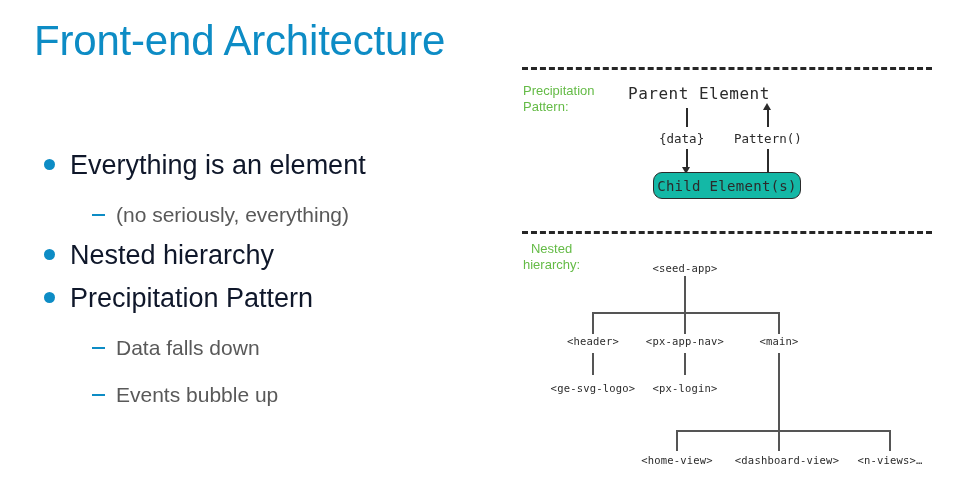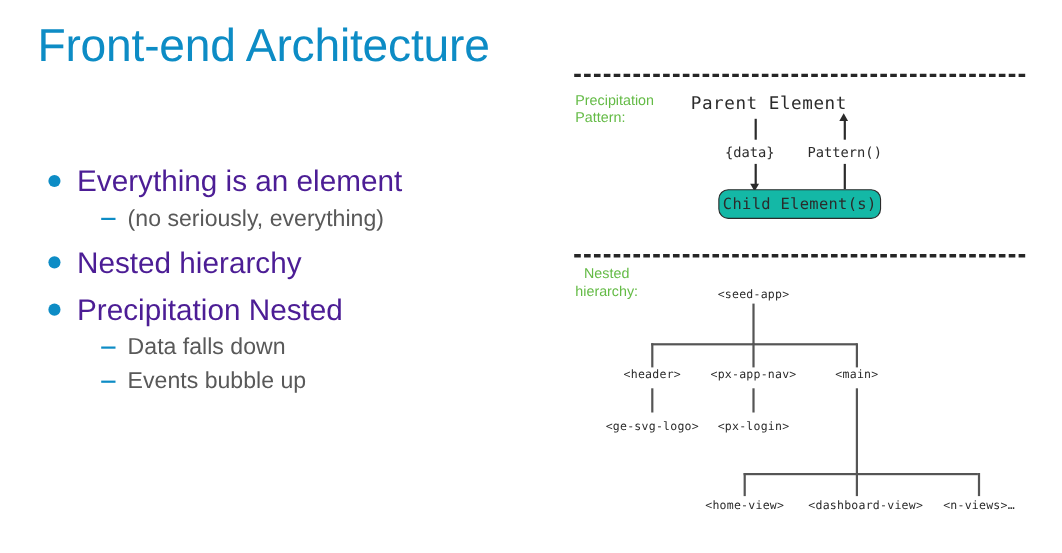--- a/index.html
+++ b/index.html
@@ -35,21 +35,21 @@
     left: 36px;
     top: 148px;
     width: 470px;
   }
   .bullet-row {
     display: flex;
     align-items: flex-start;
   }
   .b-l1 { margin-top: 9px; }
   .b-l1:first-child { margin-top: 0; }
-  .b-l2 { margin-top: 2px; }
+  .b-l2 { margin-top: 18px; }
 
   .dot-marker {
     width: 11px;
     height: 11px;
     border-radius: 50%;
     background: #0d8cc5;
     flex: 0 0 auto;
     margin-top: 11px;
     margin-right: 15px;
     margin-left: 8px;
@@ -57,21 +57,21 @@
   .dash-marker {
     flex: 0 0 auto;
     width: 13px;
     height: 2px;
     background: #0d8cc5;
     margin-top: 14px;
     margin-right: 11px;
     margin-left: 56px;
   }
   .b-text-1 {
-    color: #4c1d95;
+    color: #0f172a;
     font-size: 27px;
     line-height: 34px;
     font-weight: 400;
   }
   .b-text-2 {
     color: #595959;
     font-size: 21px;
     line-height: 29px;
     font-weight: 400;
   }
@@ -211,21 +211,21 @@
     <span class="b-text-2">(no seriously, everything)</span>
   </div>
 
   <div class="bullet-row b-l1">
     <span class="dot-marker"></span>
     <span class="b-text-1">Nested hierarchy</span>
   </div>
 
   <div class="bullet-row b-l1">
     <span class="dot-marker"></span>
-    <span class="b-text-1">Precipitation Nested</span>
+    <span class="b-text-1">Precipitation Pattern</span>
   </div>
 
   <div class="bullet-row b-l2">
     <span class="dash-marker"></span>
     <span class="b-text-2">Data falls down</span>
   </div>
 
   <div class="bullet-row b-l2">
     <span class="dash-marker"></span>
     <span class="b-text-2">Events bubble up</span>

